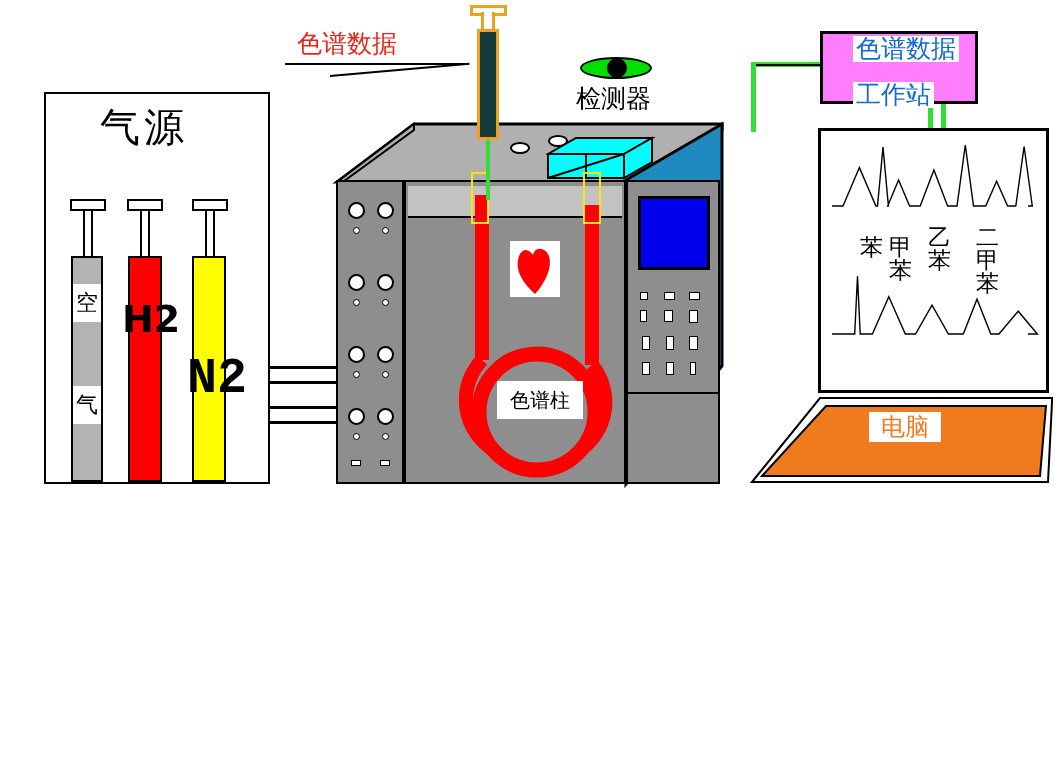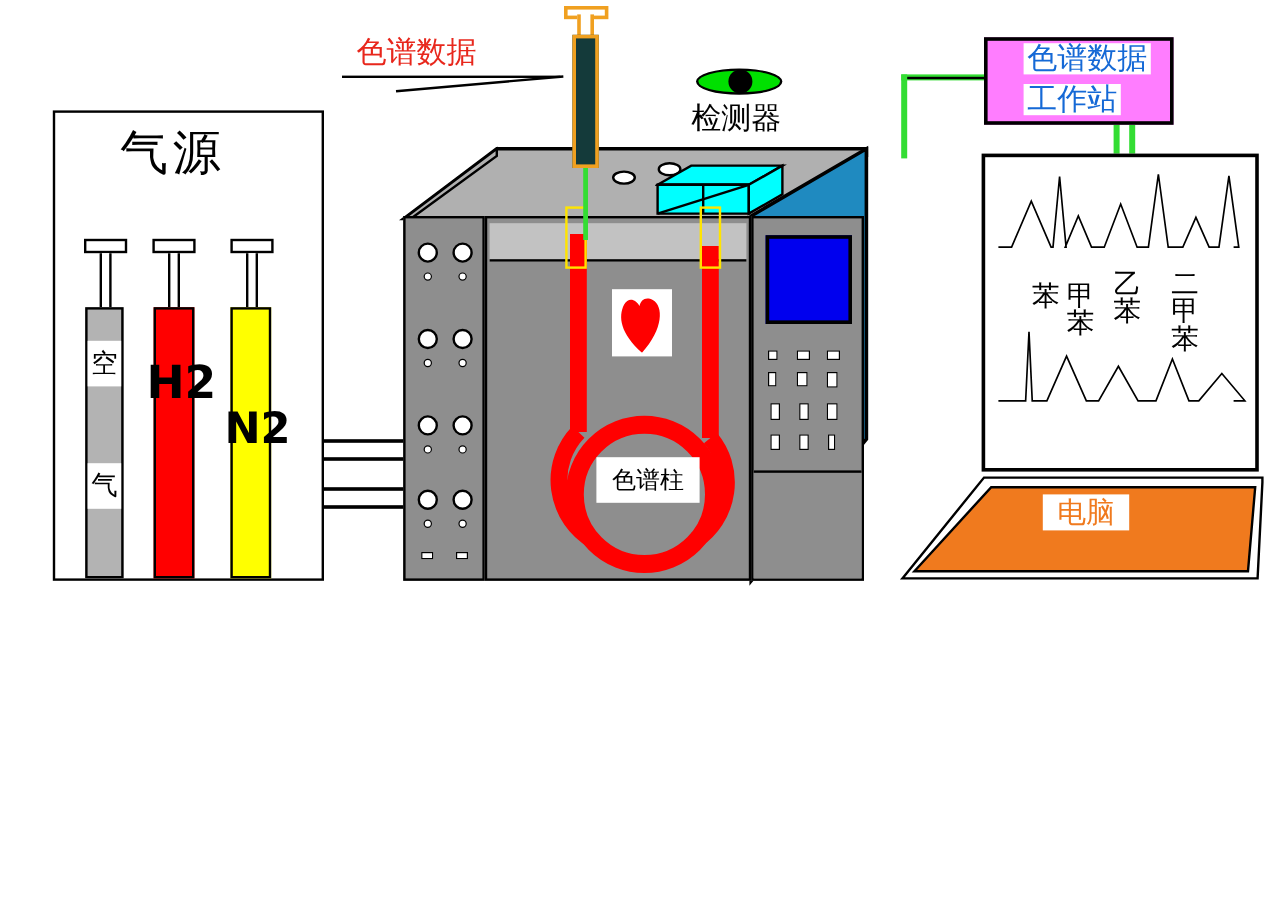--- a/index.html
+++ b/index.html
@@ -79,21 +79,21 @@
 </div>
 
 <div class="abs cyl-handle-bar" style="left:127px;top:199px;width:36px;height:12px;"></div>
 <div class="abs cyl-stem" style="left:140px;top:211px;width:10px;height:45px;"></div>
 <div class="abs cyl-body" style="left:128px;top:256px;width:34px;height:226px;background:#ff0000;"></div>
 <div class="abs cnlabel" style="left:122px;top:297px;font-size:38px;color:#000;font-weight:bold;">H2</div>
 
 <div class="abs cyl-handle-bar" style="left:192px;top:199px;width:36px;height:12px;"></div>
 <div class="abs cyl-stem" style="left:205px;top:211px;width:10px;height:45px;"></div>
 <div class="abs cyl-body" style="left:192px;top:256px;width:34px;height:226px;background:#ffff00;"></div>
-<div class="abs cnlabel" style="left:187px;top:337px;font-size:36px;color:#000;font-weight:bold;">N2</div>
+<div class="abs cnlabel" style="left:187px;top:350px;font-size:50px;color:#000;font-weight:bold;font-family:Liberation Mono, monospace;">N2</div>
 
 <div class="abs tube" style="left:270px;top:366px;width:70px;height:3px;"></div>
 <div class="abs tube" style="left:270px;top:381px;width:70px;height:3px;"></div>
 <div class="abs tube" style="left:270px;top:406px;width:70px;height:3px;"></div>
 <div class="abs tube" style="left:270px;top:421px;width:70px;height:3px;"></div>
 
 <svg class="abs" style="left:330px;top:118px;" width="400" height="380">
   <polygon points="7,64 84,6 392,6 392,12 322,64" fill="#b0b0b0" stroke="#000" stroke-width="3"></polygon>
   <polygon points="296,62 392,6 392,248 296,366" fill="#1f8ac0" stroke="#000" stroke-width="3"></polygon>
   <polygon points="7,64 84,6 84,12 10,66" fill="#b0b0b0" stroke="#000" stroke-width="2"></polygon>
@@ -191,21 +191,21 @@
 <div class="abs cnlabel" id="det-label">检测器</div>
 
 <div class="abs greenline" style="left:751px;top:62px;width:5px;height:70px;"></div>
 <div class="abs greenline" style="left:751px;top:62px;width:72px;height:5px;"></div>
 <div class="abs" style="left:756px;top:64px;width:68px;height:2px;background:#000;"></div>
 <div class="abs greenline" style="left:928px;top:104px;width:5px;height:26px;"></div>
 <div class="abs greenline" style="left:941px;top:104px;width:5px;height:26px;"></div>
 
 <div class="abs" id="ws-box"></div>
 <div class="abs ws-text" style="left:853px;top:36px;">色谱数据</div>
-<div class="abs ws-text" style="left:853px;top:70px;">工作站</div>
+<div class="abs ws-text" style="left:853px;top:82px;">工作站</div>
 
 <div class="abs" id="mon-outer"></div>
 <div class="abs" id="mon-screen">
   <svg width="211" height="245" viewBox="0 0 211 245">
     <polyline id="trace-upper" fill="none" stroke="#000" stroke-width="1.4" points="4.0,68.0 15.0,68.0 31.4,29.6 47.9,68.0 49.5,68.0 55.0,9.1 60.4,68.0 59.7,68.0 70.6,42.0 81.6,68.0 92.2,68.0 105.9,32.0 119.6,68.0 129.0,68.0 137.3,7.2 145.5,68.0 157.7,68.0 168.6,43.2 179.6,68.0 187.8,68.0 196.1,8.5 204.3,68.0 200.0,68.0"></polyline>
     <polyline id="trace-lower" fill="none" stroke="#000" stroke-width="1.4" points="4.0,196.0 26.7,196.0 29.5,138.4 32.2,196.0 44.4,196.0 60.8,158.8 77.3,196.0 87.5,196.0 104.0,167.2 120.4,196.0 135.3,196.0 149.0,161.2 162.8,196.0 171.0,196.0 190.2,173.2 209.4,196.0 200.0,196.0"></polyline>
   </svg>
 </div>
 
 <div class="abs peaklabel" style="left:860px;top:236px;">苯</div>

